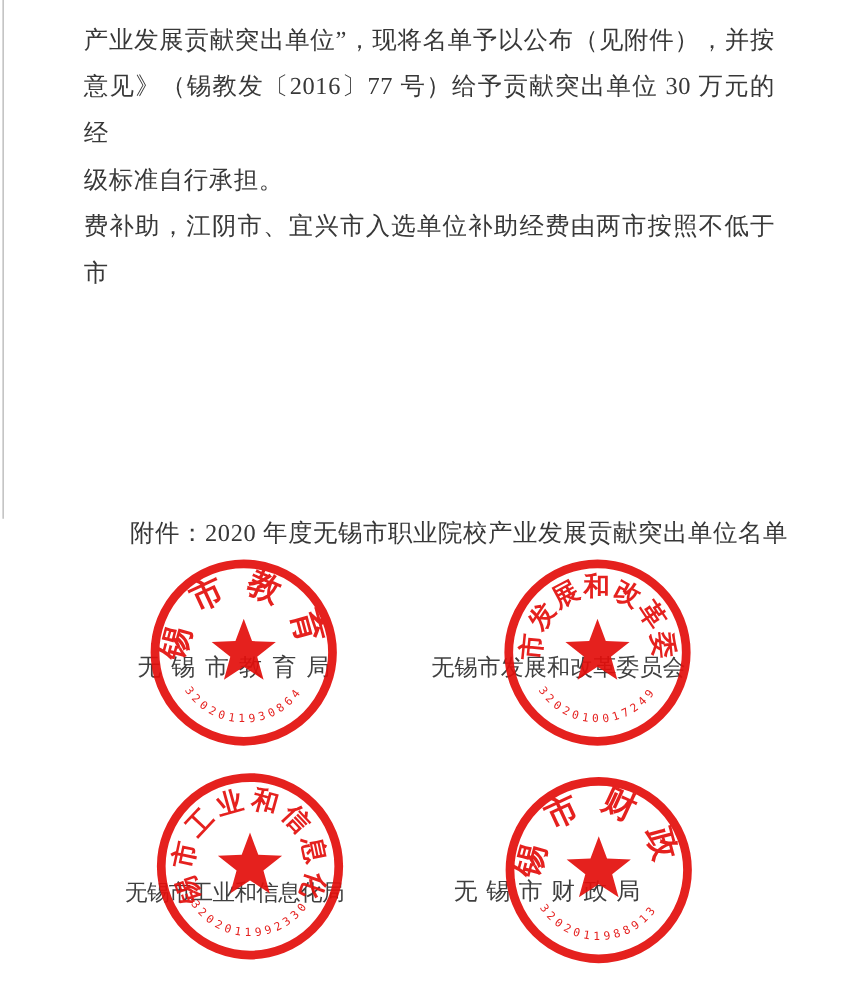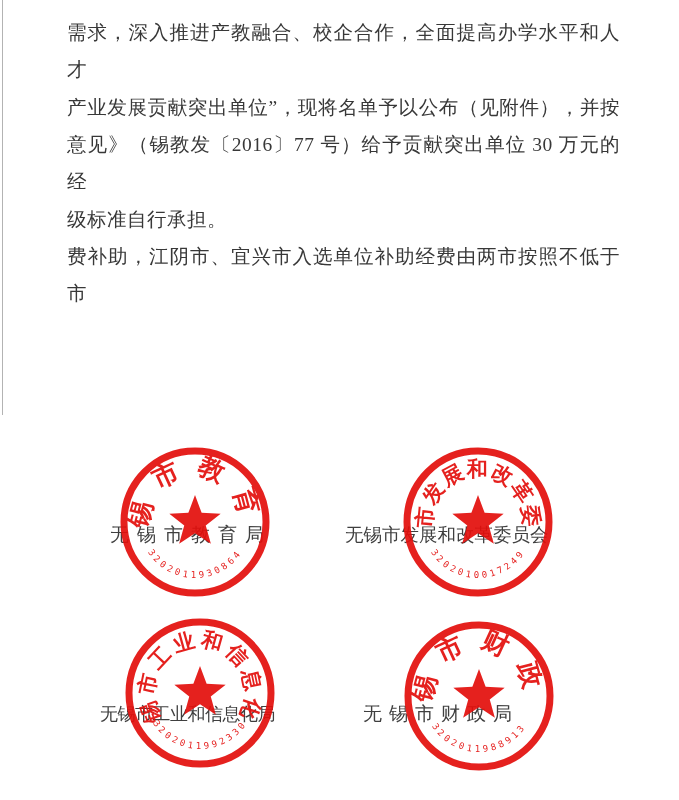--- a/index.html
+++ b/index.html
@@ -39,27 +39,27 @@
   .seal-num{fill:#e30f0c;font-size:9px;letter-spacing:3.2px;font-family:"DejaVu Sans Mono",monospace;}
 </style>
 </head>
 <body>
 
 <div class="page">
 
   <div class="edge-line"></div>
 
   <div class="body-text">
-    <div class="body-line">需求，深入推进产教融合、校企合作，全面提高办学水平和人才</div>
     <div class="body-line">产业发展贡献突出单位”，现将名单予以公布（见附件），并按</div>
     <div class="body-line">意见》（锡教发〔2016〕77 号）给予贡献突出单位 30 万元的经</div>
     <div class="body-line last">级标准自行承担。</div>
     <div class="body-line">费补助，江阴市、宜兴市入选单位补助经费由两市按照不低于市</div>
   </div>
 
+  <div class="attachment-line">附件：2020 年度无锡市职业院校产业发展贡献突出单位名单</div>
 
   <div class="signature sig-1">无锡市教育局</div>
   <div class="signature sig-2">无锡市发展和改革委员会</div>
   <div class="signature sig-3">无锡市工业和信息化局</div>
   <div class="signature sig-4">无锡市财政局</div>
 
   <svg class="seal seal-1" viewBox="0 0 160 160">
     <defs>
       <path id="arc1" d="M 36.8 95.7 A 46 46 0 1 1 123.2 95.7"></path>
       <path id="num1" d="M 28.1 101 A 56 56 0 0 0 131.9 101"></path>

